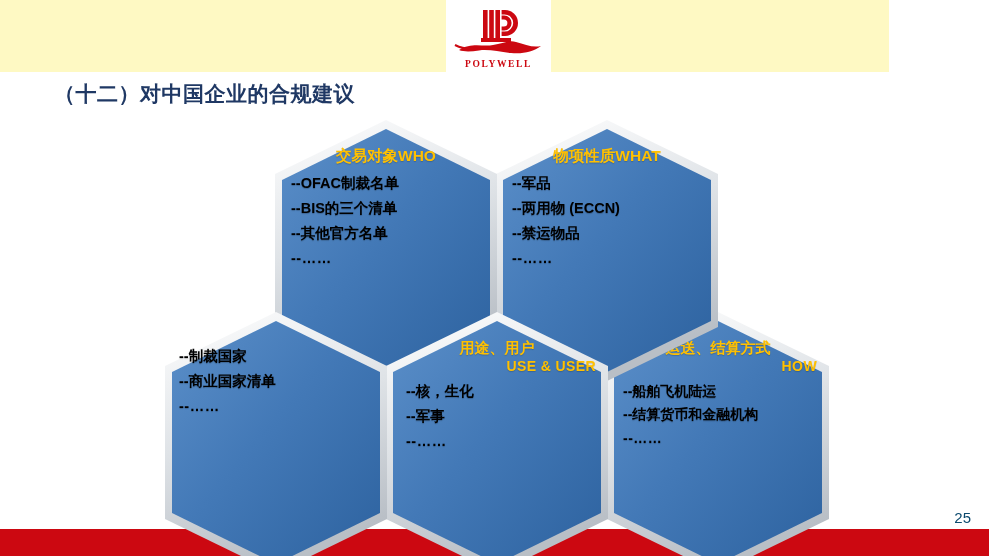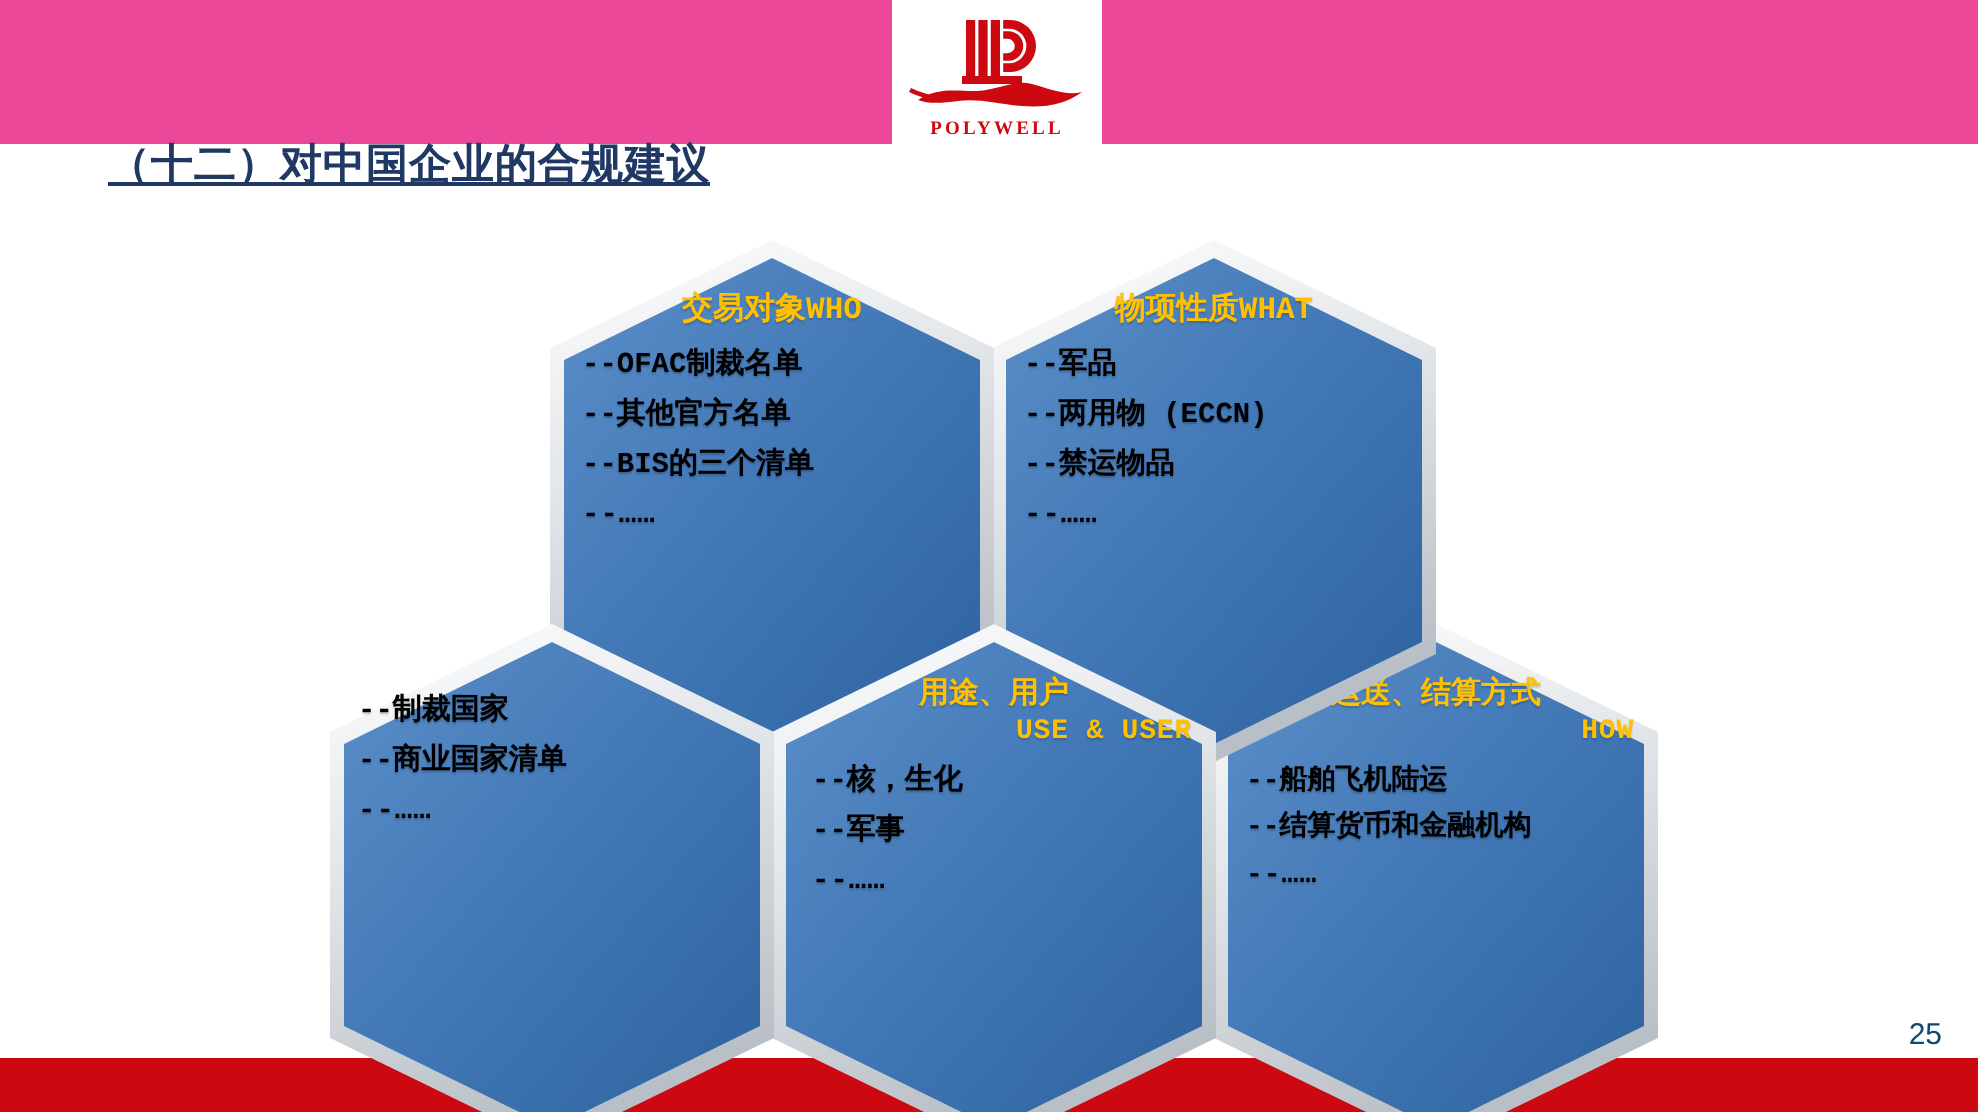--- a/index.html
+++ b/index.html
@@ -5,52 +5,50 @@
   html,body{margin:0;padding:0;}
   body{
     width:989px;height:556px;
     background:#ffffff;
     font-family:"Liberation Sans","DejaVu Sans",sans-serif;
     overflow:hidden;position:relative;
   }
 
   
   #top-banner{
-    position:absolute;left:0;top:0;width:989px;height:72px;
-    background:#ec4899;
+    position:absolute;left:0;top:0;width:889px;height:72px;
+    background:#fef9c3;
   }
   #logo-box{
     position:absolute;left:446px;top:0;width:105px;height:72px;
     background:#ffffff;
     display:flex;flex-direction:column;align-items:center;justify-content:flex-start;
   }
   #logo-mark{margin-top:4px;}
   #logo-word{
     font-size:9.5px;font-weight:bold;letter-spacing:1.6px;
     color:#CC0811;line-height:10px;margin-top:-1px;
     font-family:"Liberation Serif","DejaVu Serif",serif;
   }
   #banner-rule{
     position:absolute;left:0;top:72px;width:989px;height:2px;background:#ffffff;
   }
 
   
   #slide-title{
-    position:absolute;left:54px;top:68px;
+    position:absolute;left:54px;top:80px;
     font-size:21px;font-weight:bold;color:#1F3864;
     letter-spacing:0.5px;white-space:nowrap;
     font-family:"Liberation Sans","DejaVu Sans",sans-serif;
-    text-decoration:underline;
   }
 
   
   #hex-diagram{
     position:absolute;left:0;top:0;width:989px;height:556px;
     pointer-events:none;
-    font-family:Liberation Mono, monospace;
   }
   .hex{
     position:absolute;
     width:230px;height:265px;
   }
   .hex svg{position:absolute;left:0;top:0;width:230px;height:265px;}
   .hex .hex-content{
     position:absolute;left:0;top:0;width:230px;height:265px;
     display:flex;flex-direction:column;
     box-sizing:border-box;
@@ -158,22 +156,22 @@
 
   <div class="hex" id="hex-who">
     <svg viewBox="0 0 230 265">
       <polygon points="115,2 226,56 226,209 115,263 4,209 4,56" fill="url(#hexedge)"></polygon>
       <polygon points="115,11 219,62 219,203 115,254 11,203 11,62" fill="url(#hexgrad)"></polygon>
     </svg>
     <div class="hex-content">
       <div class="hex-title">交易对象WHO</div>
       <div class="hex-body">
         <div class="li">--OFAC制裁名单</div>
+        <div class="li">--BIS的三个清单</div>
         <div class="li">--其他官方名单</div>
-        <div class="li">--BIS的三个清单</div>
         <div class="li dots">--……</div>
       </div>
     </div>
   </div>
 
   <div class="hex" id="hex-what">
     <svg viewBox="0 0 230 265">
       <polygon points="115,2 226,56 226,209 115,263 4,209 4,56" fill="url(#hexedge)"></polygon>
       <polygon points="115,11 219,62 219,203 115,254 11,203 11,62" fill="url(#hexgrad)"></polygon>
     </svg>

